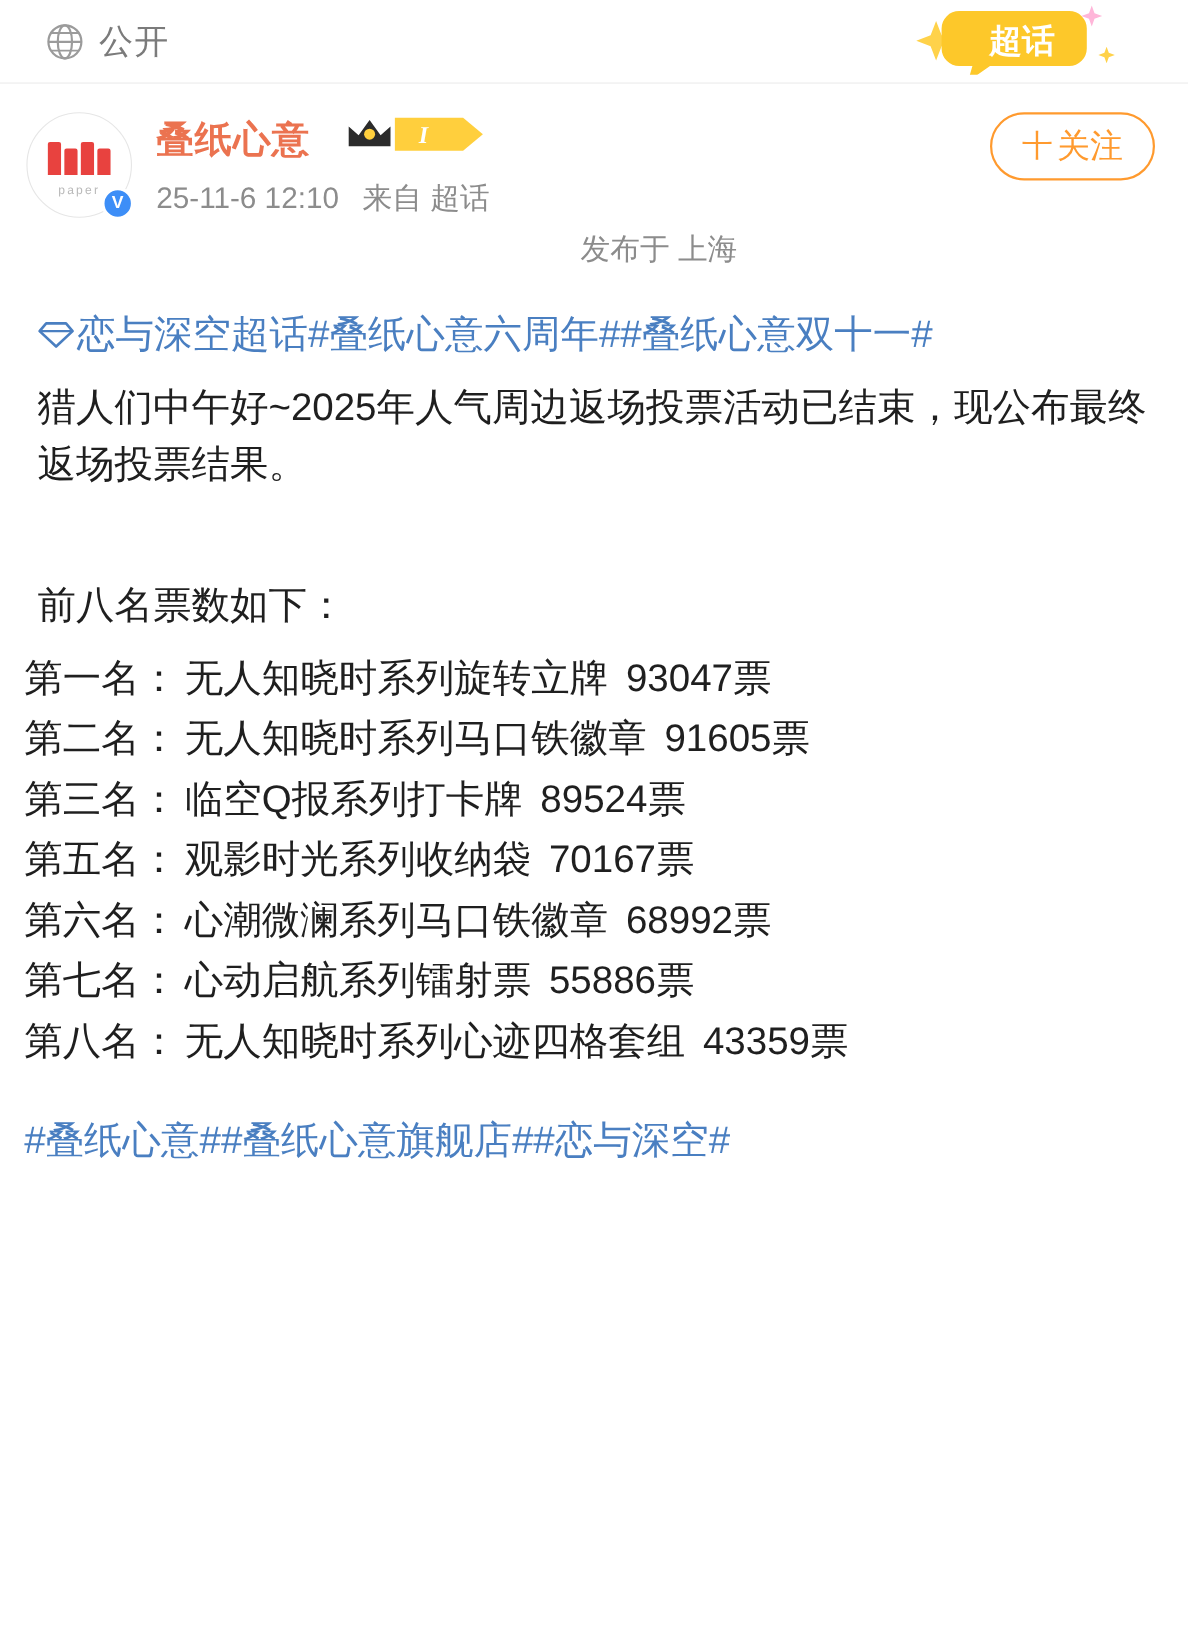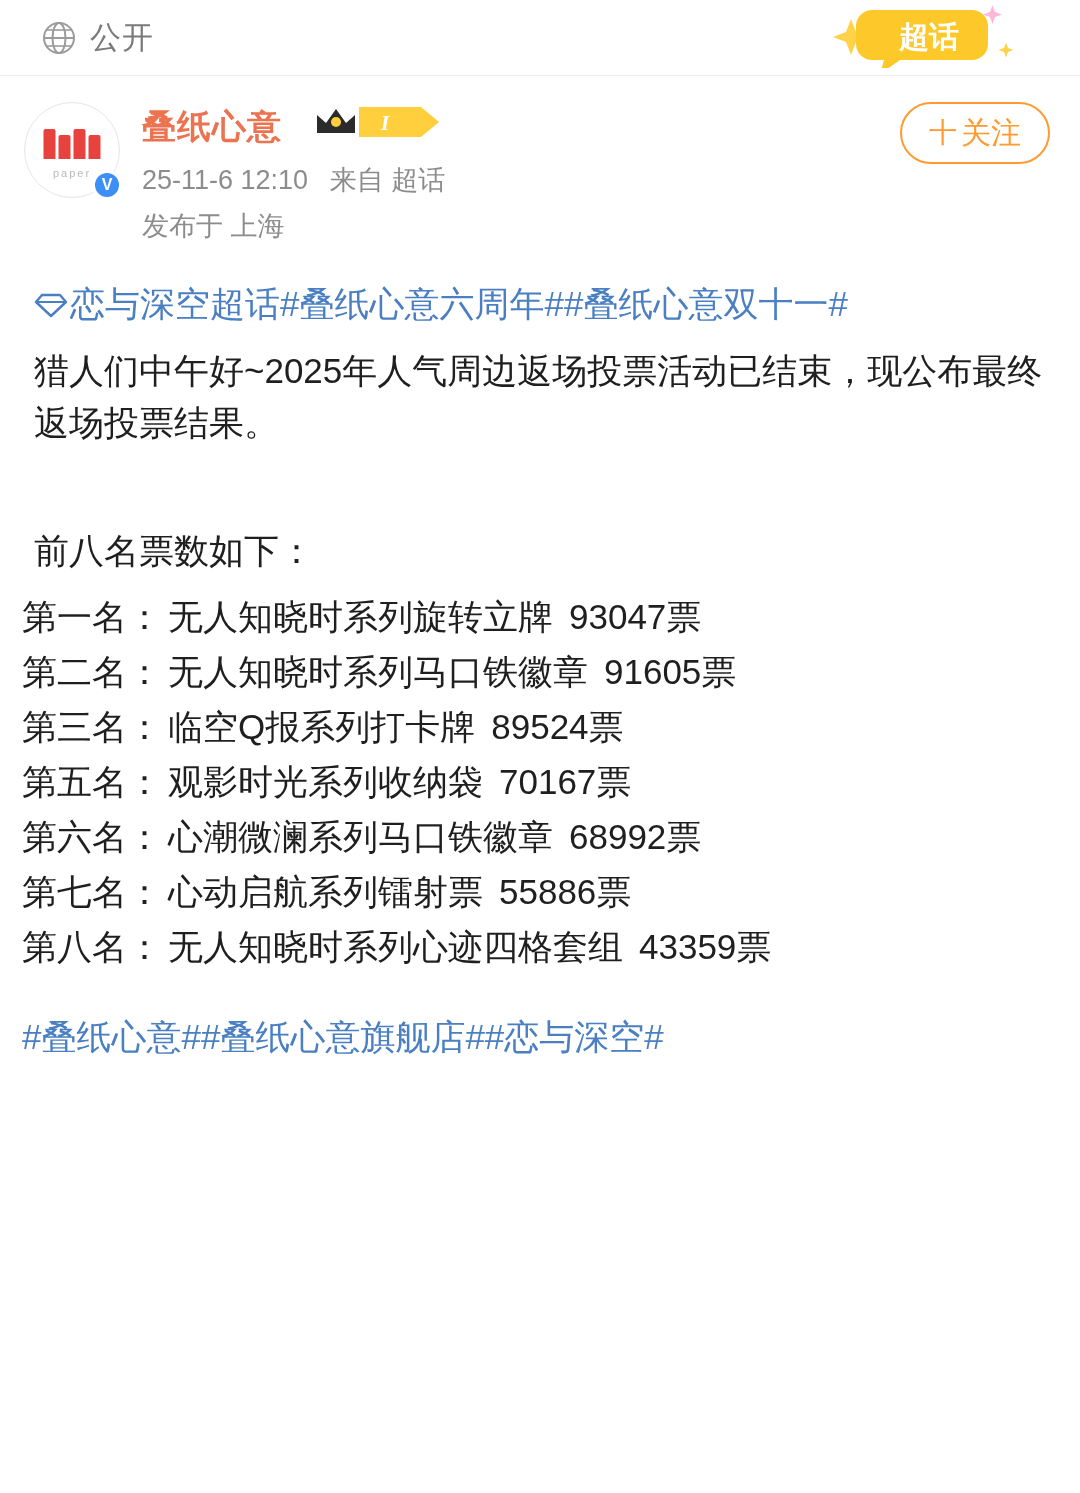--- a/index.html
+++ b/index.html
@@ -137,20 +137,21 @@
     margin-top: 12px;
     font-size: 27px;
     color: #8c8c8c;
   }
   .post-meta .source-label { margin-left: 14px; }
   .post-meta .source-name { color: #8c8c8c; }
   .post-location {
     margin-top: 10px;
     font-size: 27px;
     color: #8c8c8c;
+    text-align: center;
   }
 
   .follow-button {
     position: absolute;
     right: 30px;
     top: 26px;
     width: 150px;
     height: 62px;
     border: 2px solid #ff9a2e;
     border-radius: 31px;

